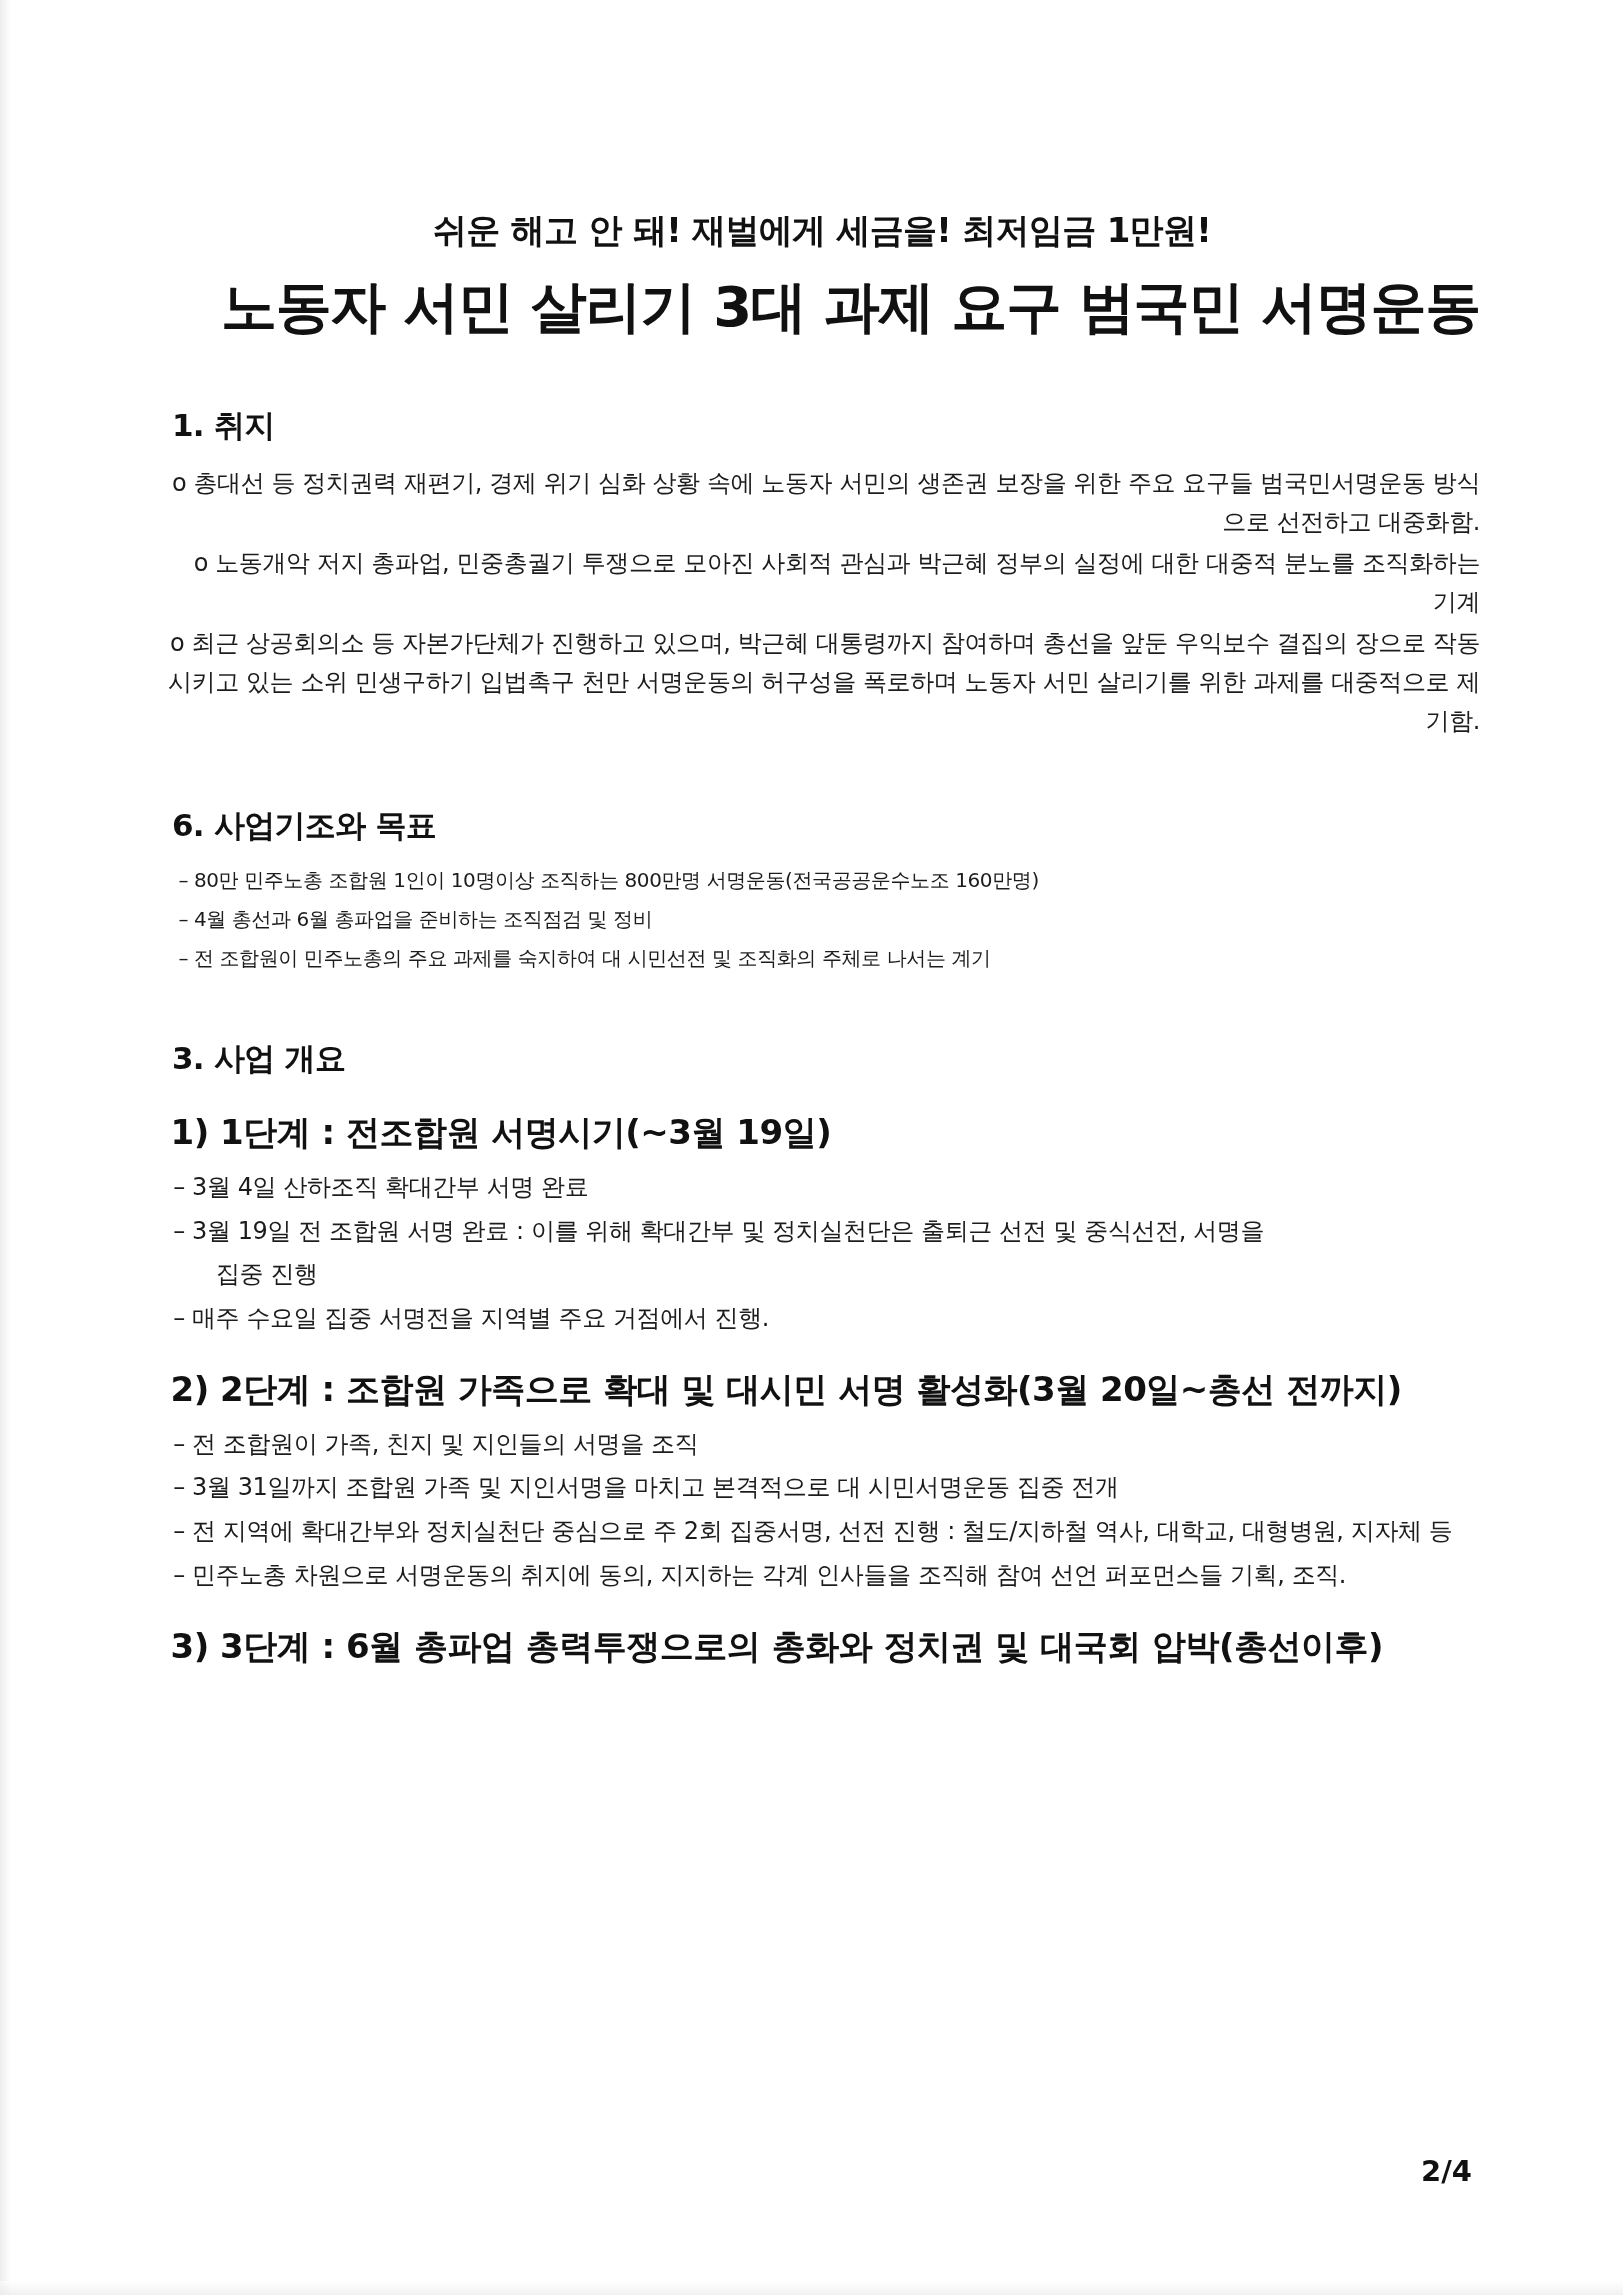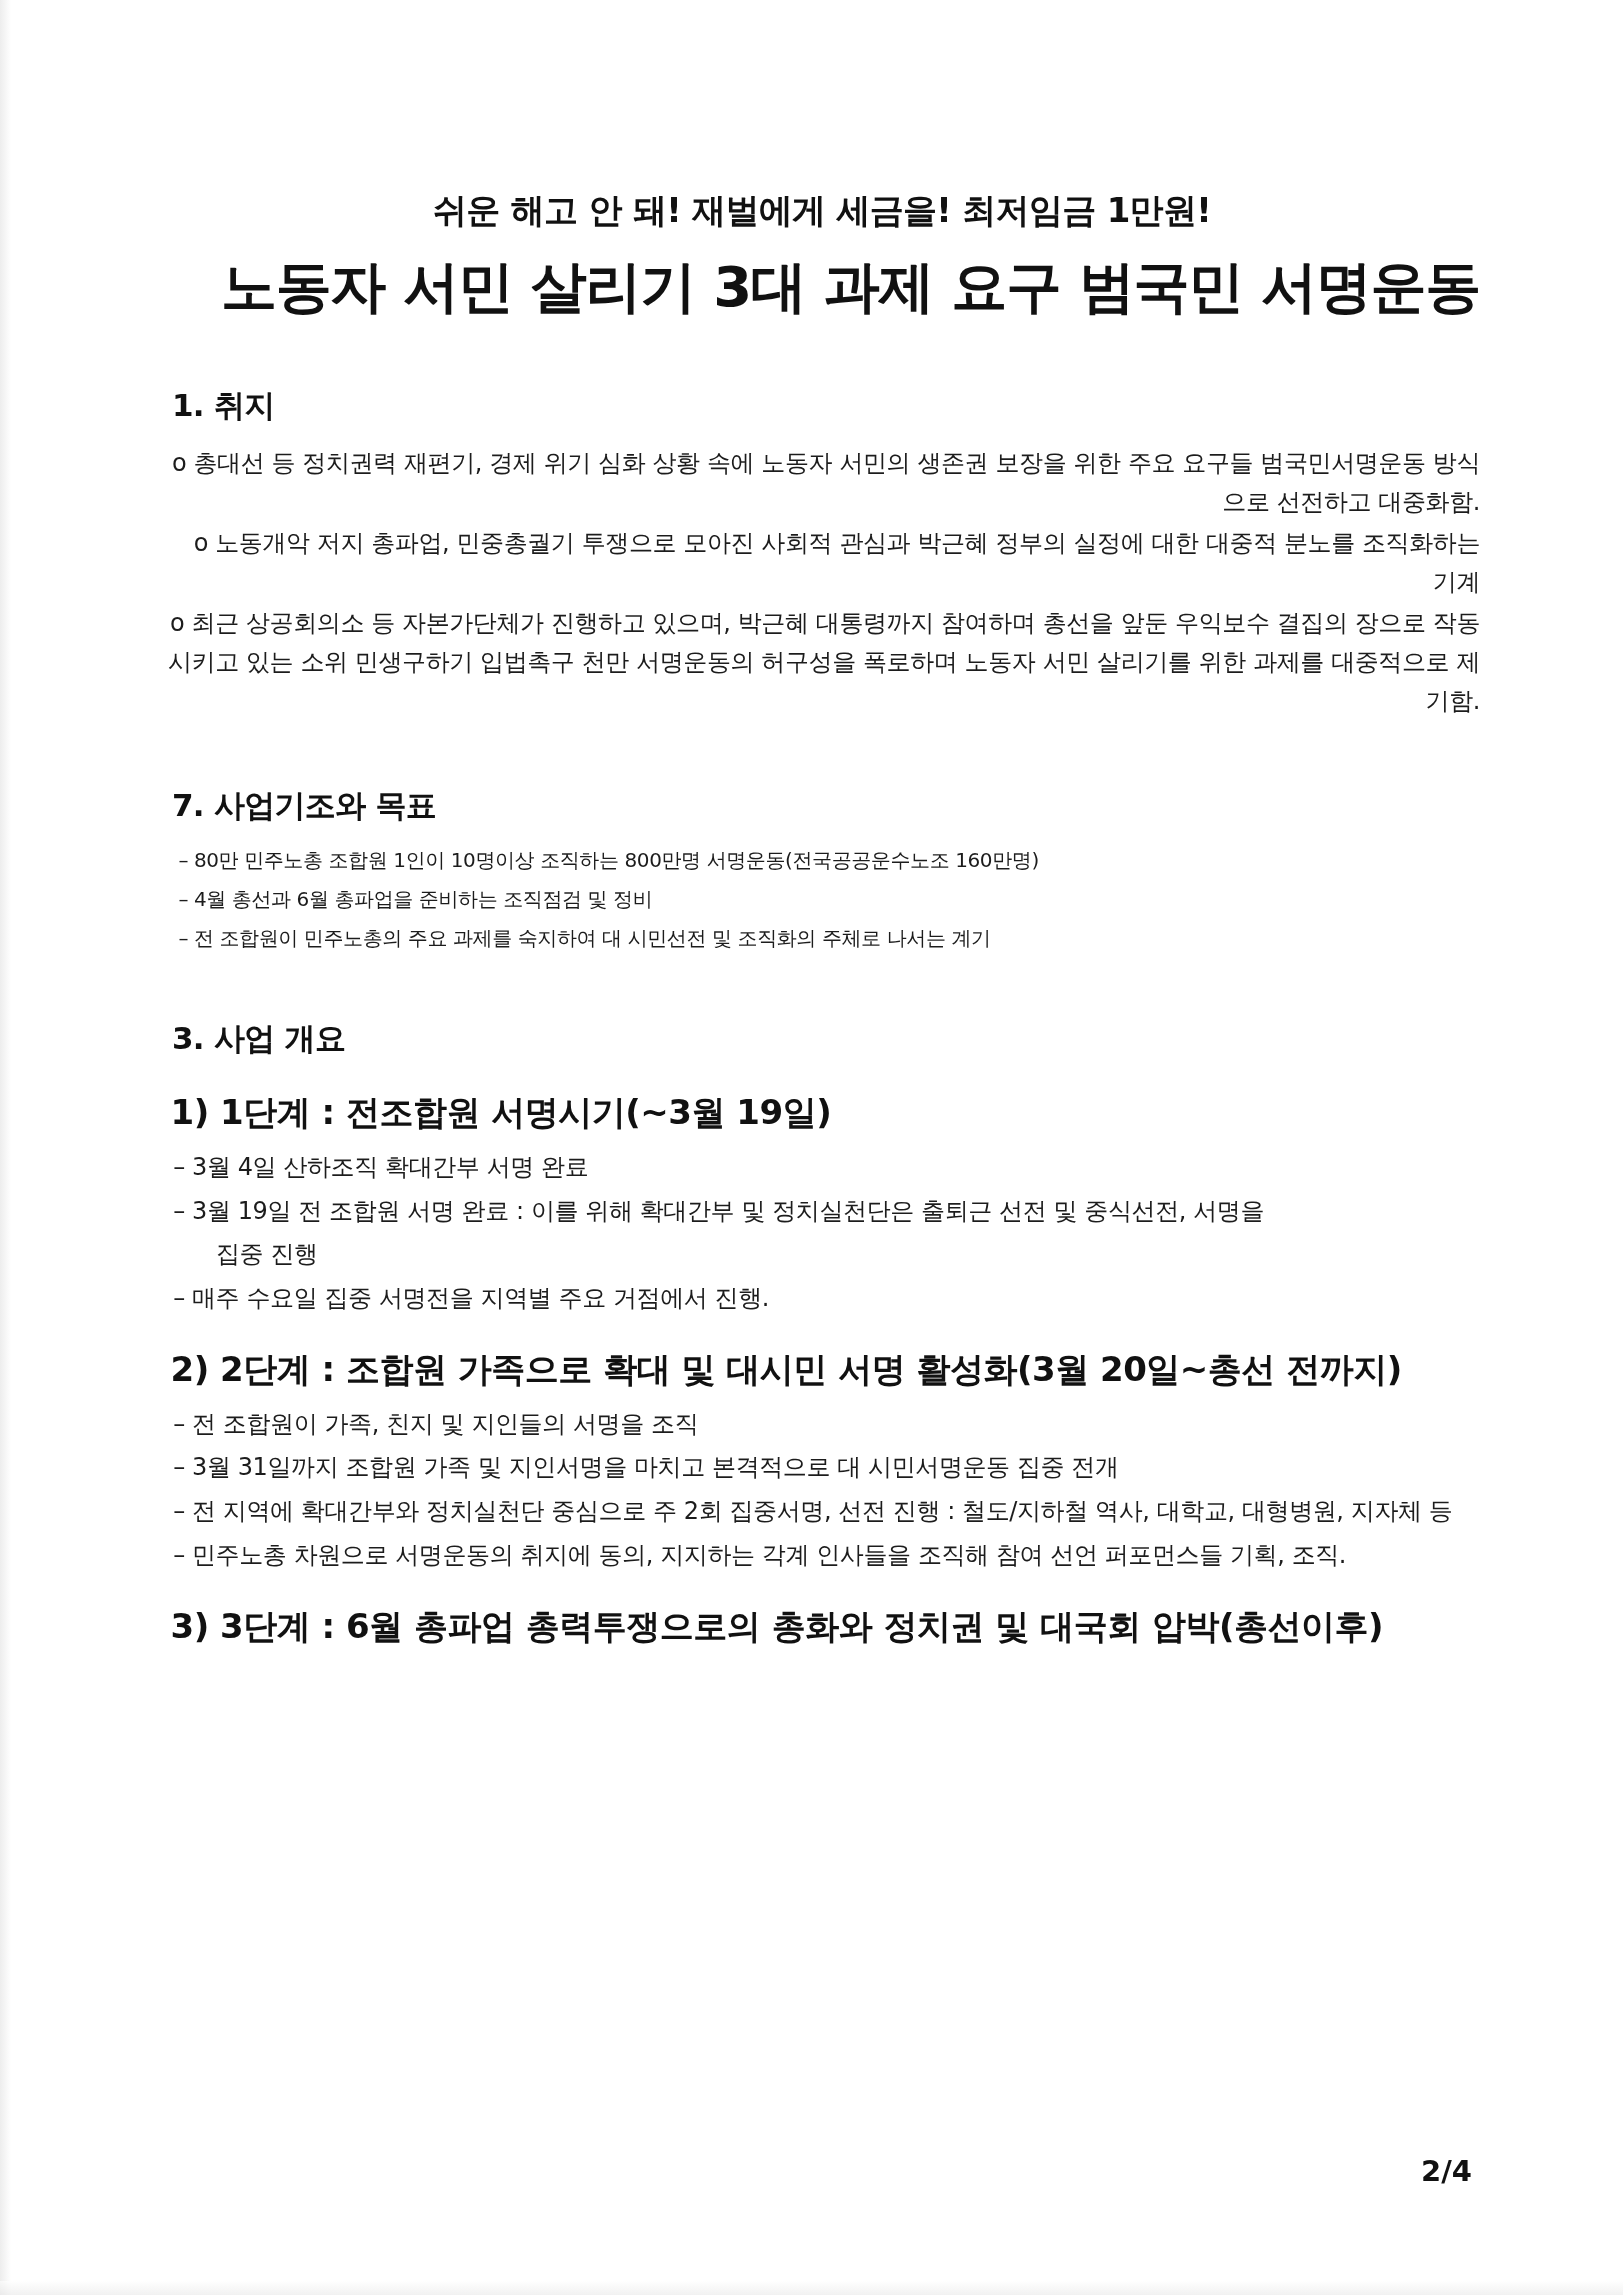--- a/index.html
+++ b/index.html
@@ -19,21 +19,21 @@
     position: absolute;
     top: 0;
     left: 0;
     width: 1623px;
     height: 2295px;
     background: #ffffff;
   }
   .content {
     position: absolute;
     left: 164px;
-    top: 188px;
+    top: 208px;
     width: 1316px;
   }
 
   
   .header-block {
     text-align: center;
     margin-bottom: 59px;
   }
   .slogan {
     font-size: 34px;
@@ -142,21 +142,21 @@
     <div class="section">
       <div class="section-heading">1. 취지</div>
       <p class="para">o 총대선 등 정치권력 재편기, 경제 위기 심화 상황 속에 노동자 서민의 생존권 보장을 위한 주요 요구들 범국민서명운동 방식으로 선전하고 대중화함.</p>
       <p class="para">o 노동개악 저지 총파업, 민중총궐기 투쟁으로 모아진 사회적 관심과 박근혜 정부의 실정에 대한 대중적 분노를 조직화하는 기계</p>
       <p class="para">o 최근 상공회의소 등 자본가단체가 진행하고 있으며, 박근혜 대통령까지 참여하며 총선을 앞둔 우익보수 결집의 장으로 작동시키고 있는 소위 민생구하기 입법촉구 천만 서명운동의 허구성을 폭로하며 노동자 서민 살리기를 위한 과제를 대중적으로 제기함.</p>
     </div>
 
     <div class="gap-md"></div>
 
     <div class="section">
-      <div class="section-heading">7. 사업기조와 목표</div>
+      <div class="section-heading">6. 사업기조와 목표</div>
       <p class="dash-line">– 80만 민주노총 조합원 1인이 10명이상 조직하는 800만명 서명운동(전국공공운수노조 160만명)</p>
       <p class="dash-line">– 4월 총선과 6월 총파업을 준비하는 조직점검 및 정비</p>
       <p class="dash-line">– 전 조합원이 민주노총의 주요 과제를 숙지하여 대 시민선전 및 조직화의 주체로 나서는 계기</p>
     </div>
 
     <div class="gap-md"></div>
 
     <div class="section">
       <div class="section-heading">3. 사업 개요</div>
 

